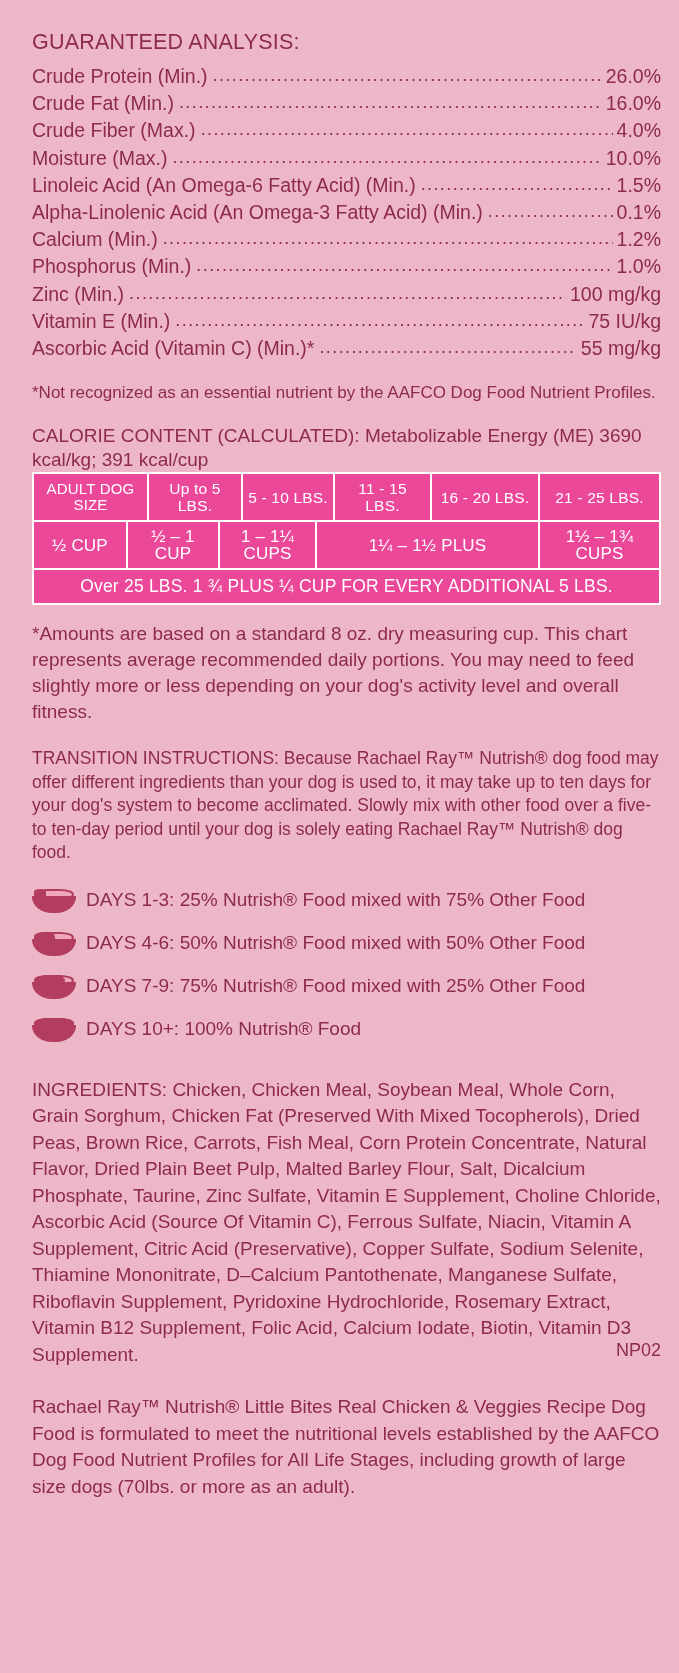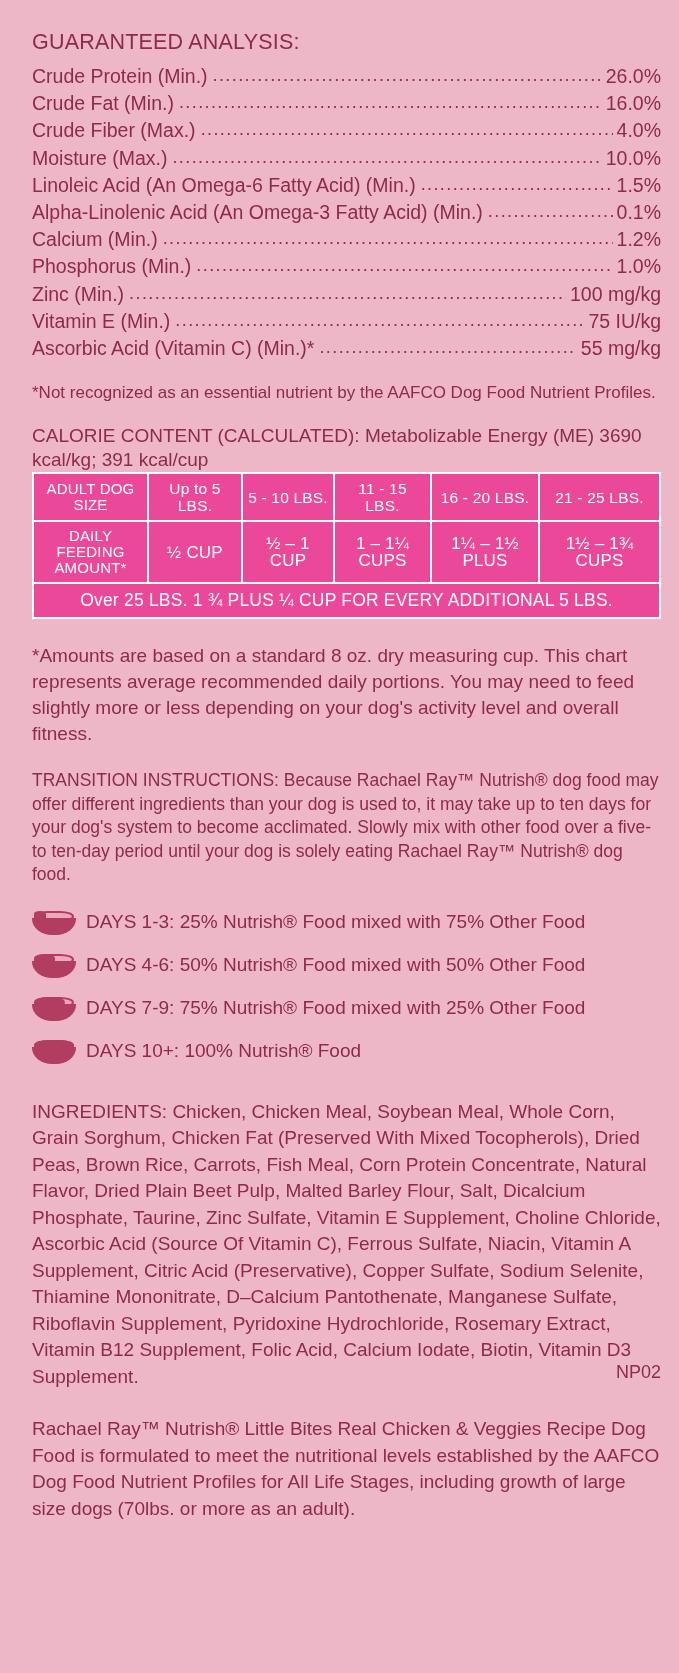--- a/index.html
+++ b/index.html
@@ -113,21 +113,21 @@
     width: 100%;
     text-align: center;
     font-size: 17.5px;
     padding: 6px 4px;
     letter-spacing: 0.2px;
   }
 
   .chart-note {
     font-size: 19px;
     line-height: 26px;
-    margin-top: 24px;
+    margin-top: 16px;
   }
 
   .transition {
     font-size: 17.5px;
     line-height: 23.5px;
     margin-top: 22px;
   }
 
   
   .days {
@@ -276,21 +276,20 @@
   <div class="feed-table">
     <div class="feed-row">
       <div class="feed-cell feed-head-label">ADULT DOG SIZE</div>
       <div class="feed-cell feed-c1">Up to 5 LBS.</div>
       <div class="feed-cell feed-c2">5 - 10 LBS.</div>
       <div class="feed-cell feed-c3">11 - 15 LBS.</div>
       <div class="feed-cell feed-c4">16 - 20 LBS.</div>
       <div class="feed-cell feed-c5">21 - 25 LBS.</div>
     </div>
     <div class="feed-row">
-      <div class="feed-cell feed-head-label">DAILY FEEDING AMOUNT*</div>
       <div class="feed-cell feed-c1 feed-amount">½ CUP</div>
       <div class="feed-cell feed-c2 feed-amount">½ – 1 CUP</div>
       <div class="feed-cell feed-c3 feed-amount">1 – 1¼ CUPS</div>
       <div class="feed-cell feed-c4 feed-amount">1¼ – 1½ PLUS</div>
       <div class="feed-cell feed-c5 feed-amount">1½ – 1¾ CUPS</div>
     </div>
     <div class="feed-row feed-note-row">
       <div class="feed-note">Over 25 LBS. 1 ¾ PLUS ¼ CUP FOR EVERY ADDITIONAL 5 LBS.</div>
     </div>
   </div>

